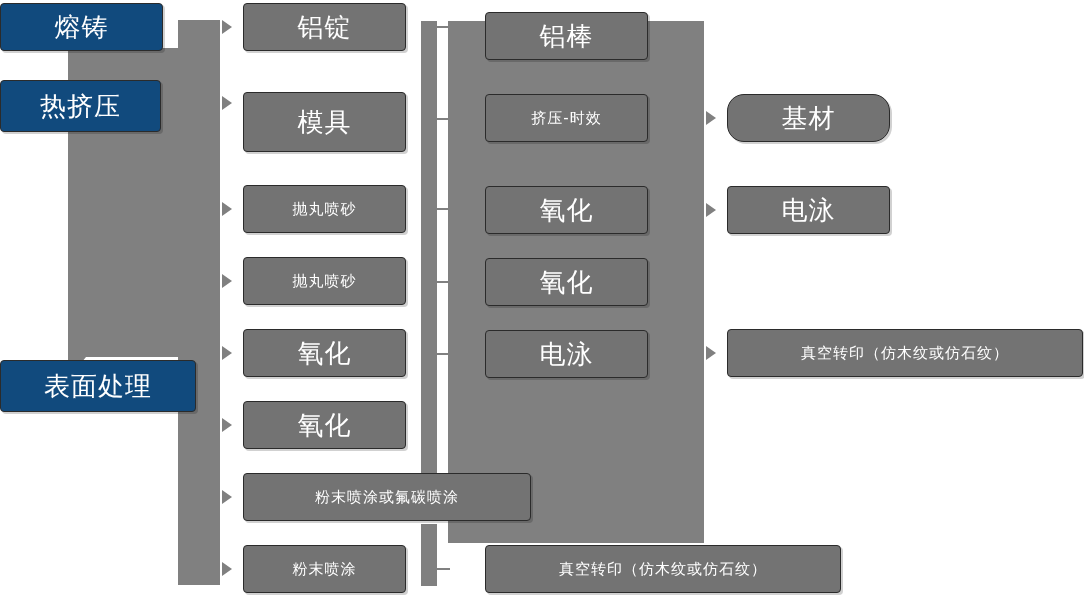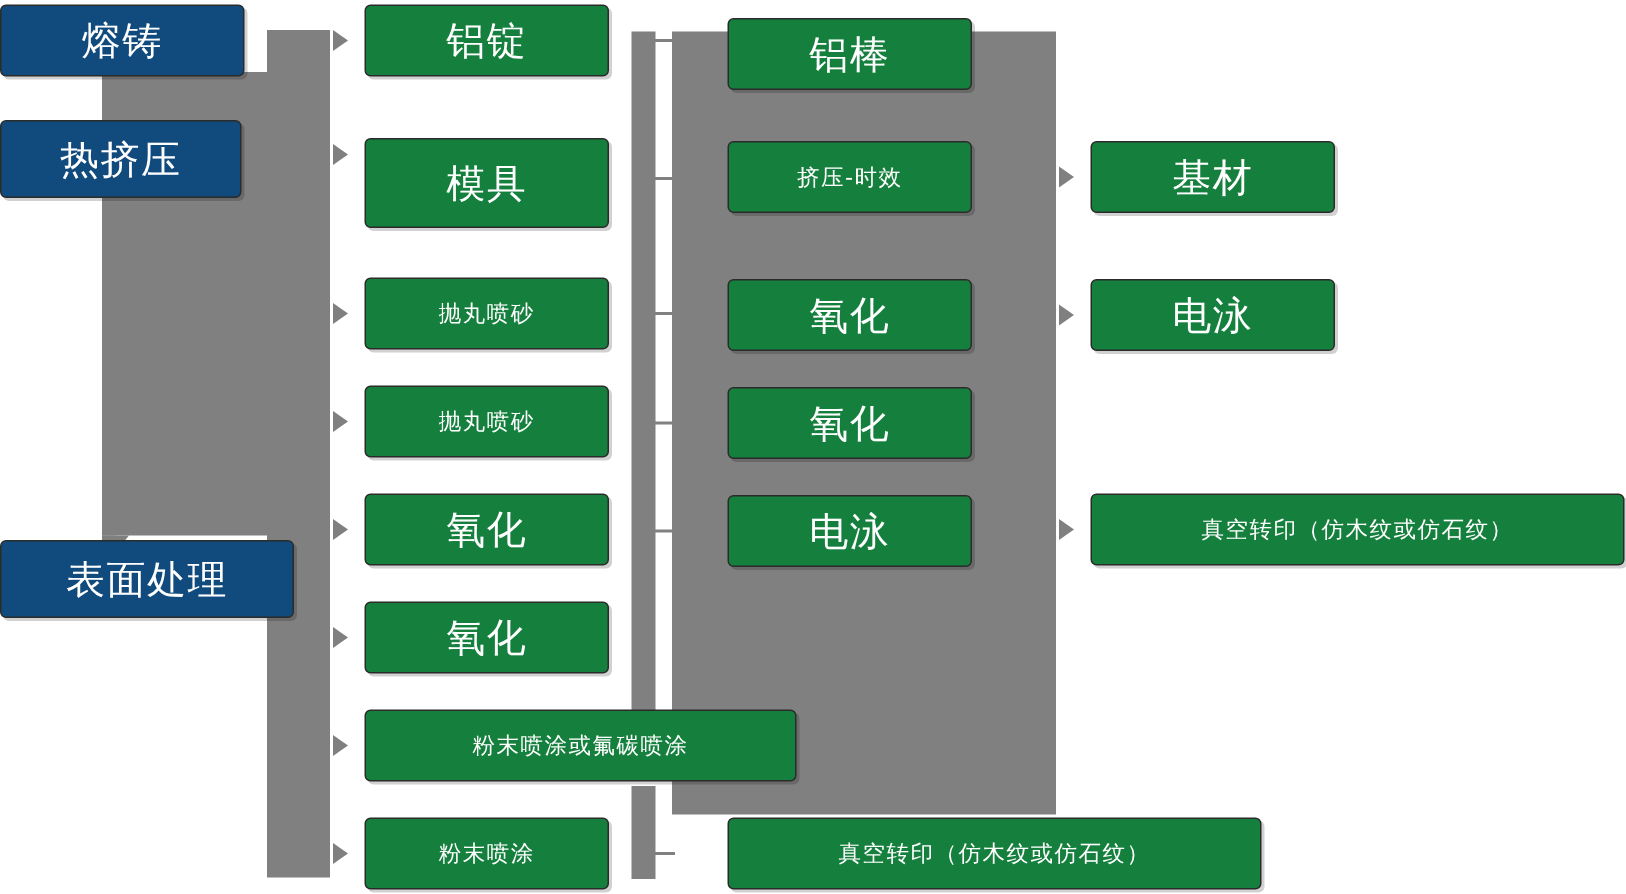--- a/index.html
+++ b/index.html
@@ -29,21 +29,21 @@
     box-sizing:border-box;
     display:flex;align-items:center;justify-content:center;
     color:#ffffff;
     border:1px solid #2b2b2b;
     border-radius:4px;
     letter-spacing:1px;
     white-space:nowrap;
     box-shadow:2px 2px 0 rgba(0,0,0,0.18);
   }
   .box.dark{background:#114a7d;}
-  .box.light{background:#15803d;}
+  .box.light{background:#737373;}
   .box .txt{pointer-events:none;}
   .f22{font-size:26px;}
   .f21{font-size:15px;}
 </style>
 </head>
 <body>
 
 <div id="stage">
 
   <div class="gray" style="left:448px;top:21px;width:256px;height:522px;"></div>
@@ -148,21 +148,21 @@
   </div>
 
   <div class="box light f22" style="left:485px;top:330px;width:163px;height:48px;">
     <span class="txt">电泳</span>
   </div>
 
   <div class="box light f21" style="left:485px;top:545px;width:356px;height:48px;">
     <span class="txt">真空转印（仿木纹或仿石纹）</span>
   </div>
 
-  <div class="box light f22" style="left:727px;top:94px;width:163px;height:48px;">
+  <div class="box light f22" style="left:727px;top:94px;width:163px;height:48px;border-radius:17px;">
     <span class="txt">基材</span>
   </div>
 
   <div class="box light f22" style="left:727px;top:186px;width:163px;height:48px;">
     <span class="txt">电泳</span>
   </div>
 
   <div class="box light f21" style="left:727px;top:329px;width:356px;height:48px;">
     <span class="txt">真空转印（仿木纹或仿石纹）</span>
   </div>

